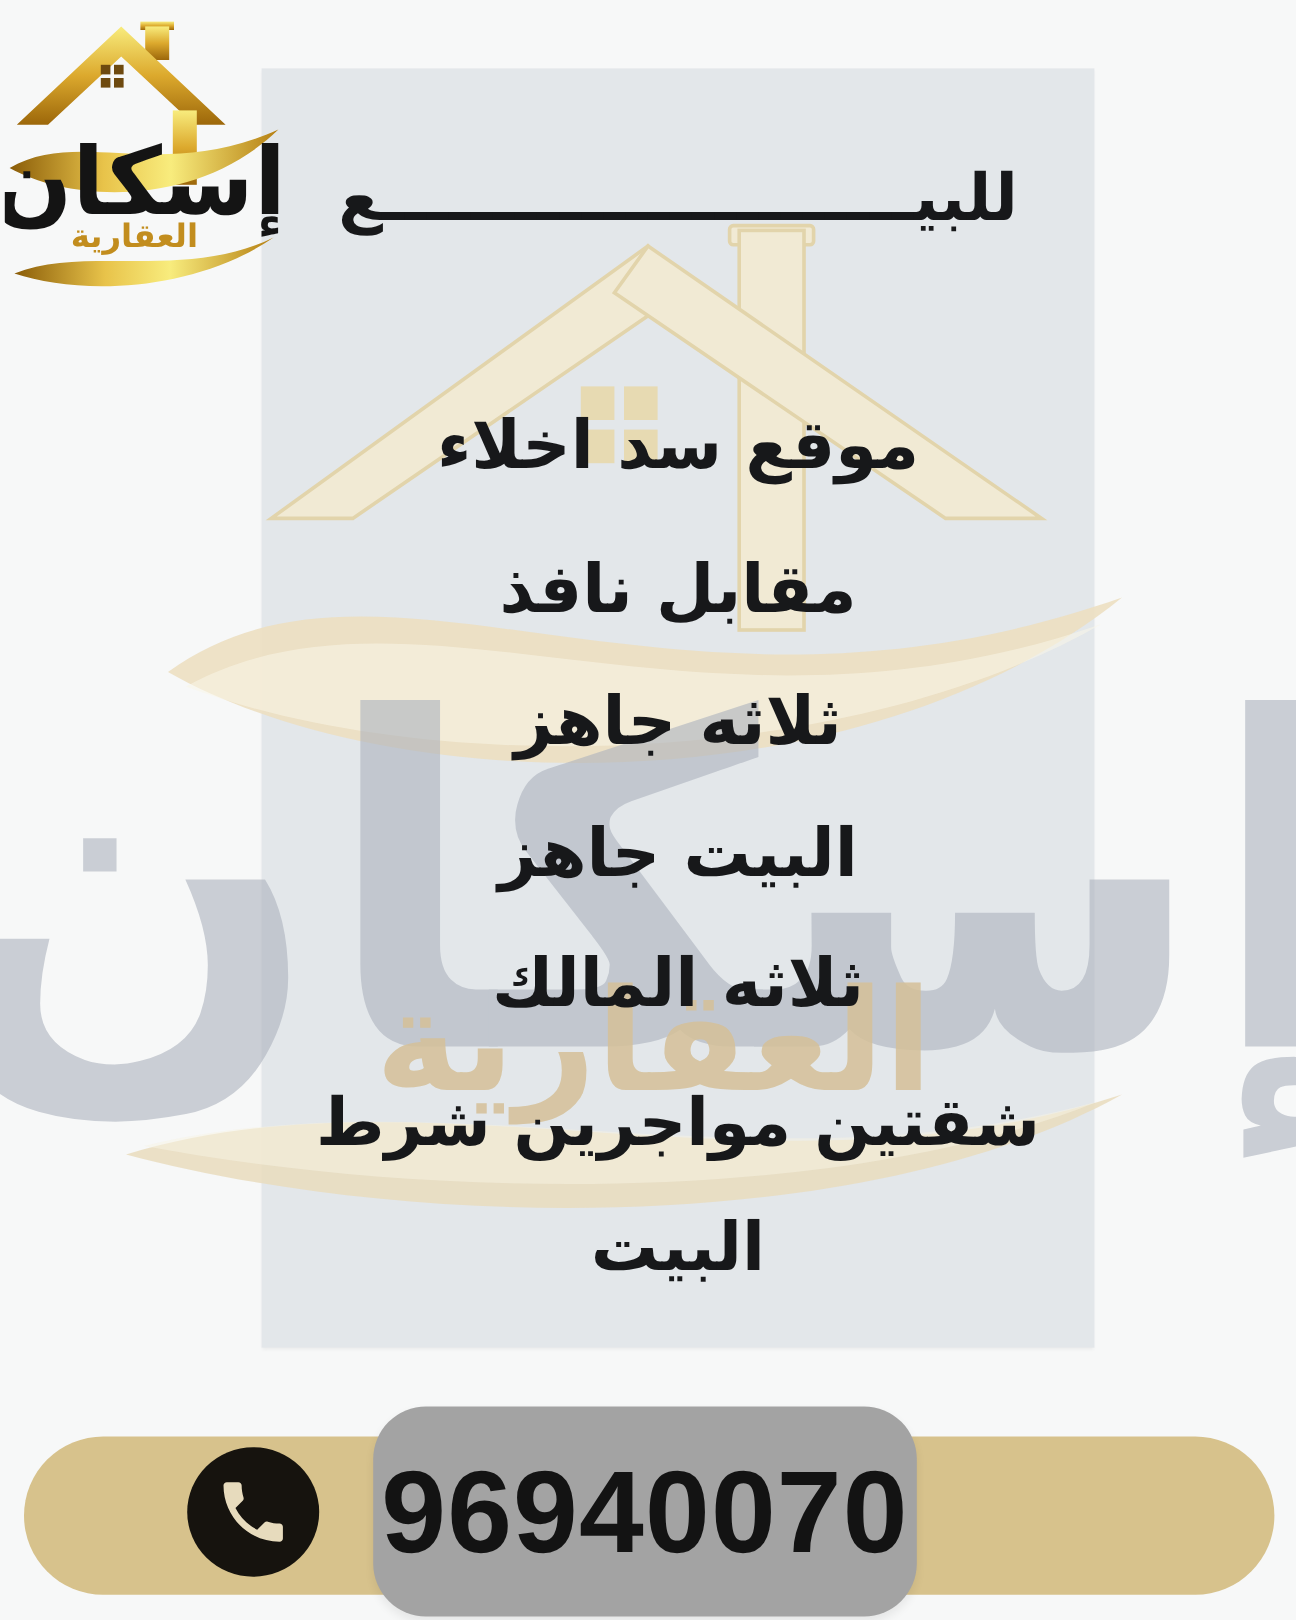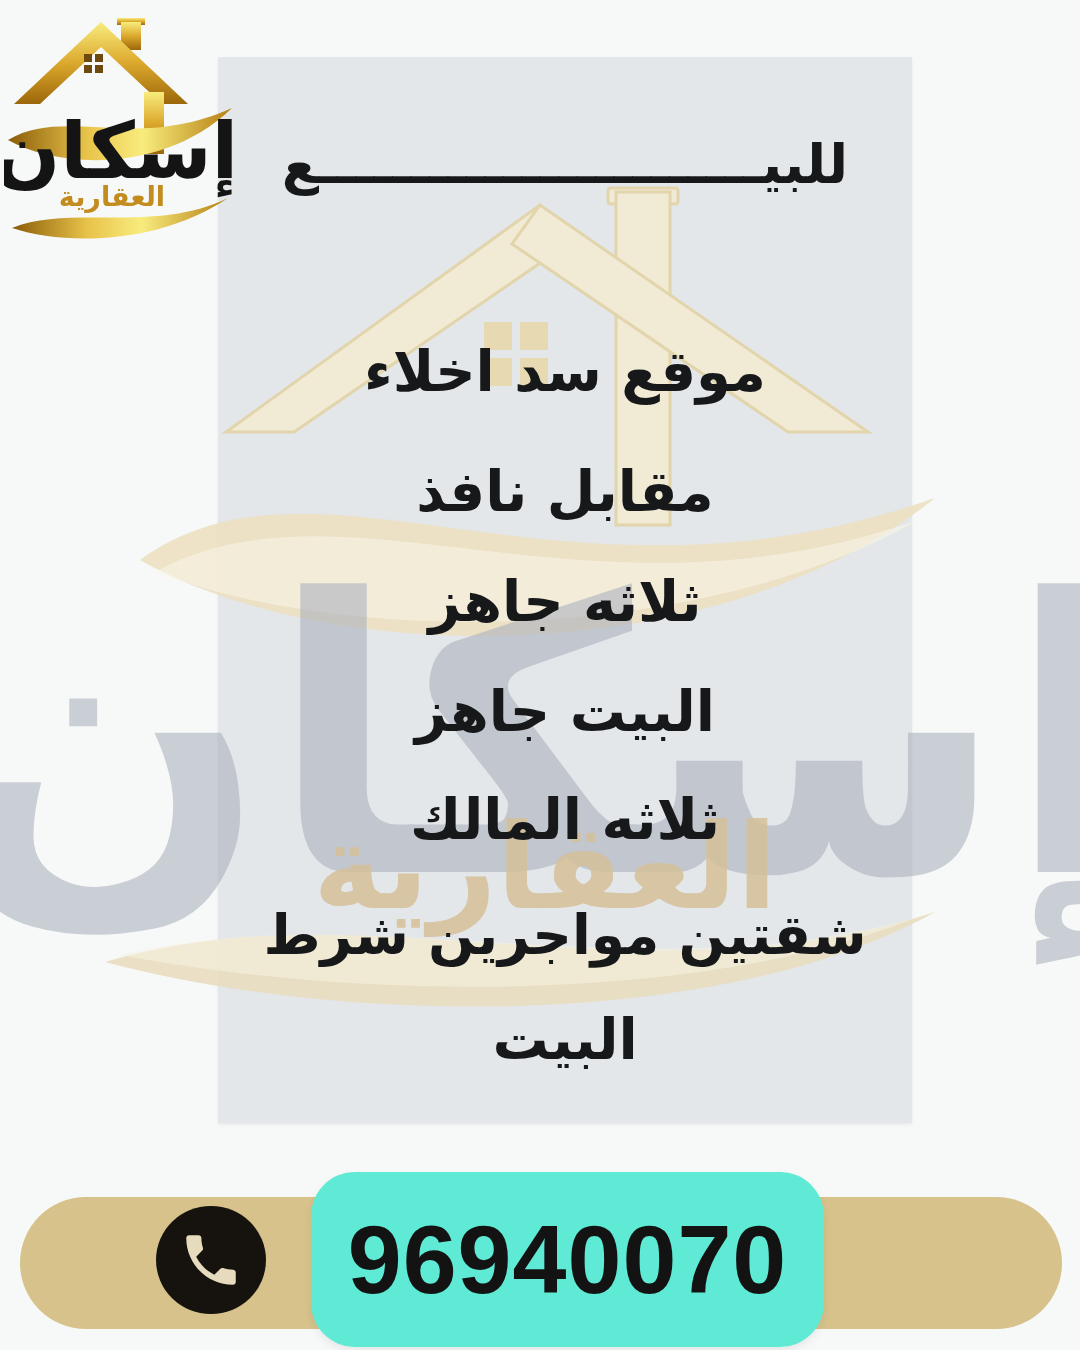--- a/index.html
+++ b/index.html
@@ -46,22 +46,22 @@
   .bar{
     position:absolute;left:20px;top:1197px;width:1042px;height:132px;
     border-radius:66px;background:#d7c28c;
   }
   .pcircle{
     position:absolute;left:156px;top:1206px;width:110px;height:108px;
     border-radius:50%;background:#16130e;
     display:flex;align-items:center;justify-content:center;
   }
   .plate{
-    position:absolute;left:311px;top:1172px;width:513px;height:175px;
-    background:#5eead4;border-radius:44px;
+    position:absolute;left:311px;top:1172px;width:453px;height:175px;
+    background:#a3a3a3;border-radius:44px;
     box-shadow:0 4px 8px rgba(0,0,0,.07);
     display:flex;align-items:center;justify-content:center;
   }
   .phone-number{
     font-family:"Liberation Sans","DejaVu Sans",sans-serif;
     font-weight:bold;font-size:97px;color:#131313;letter-spacing:1px;
   }
 </style>
 </head>
 <body>

